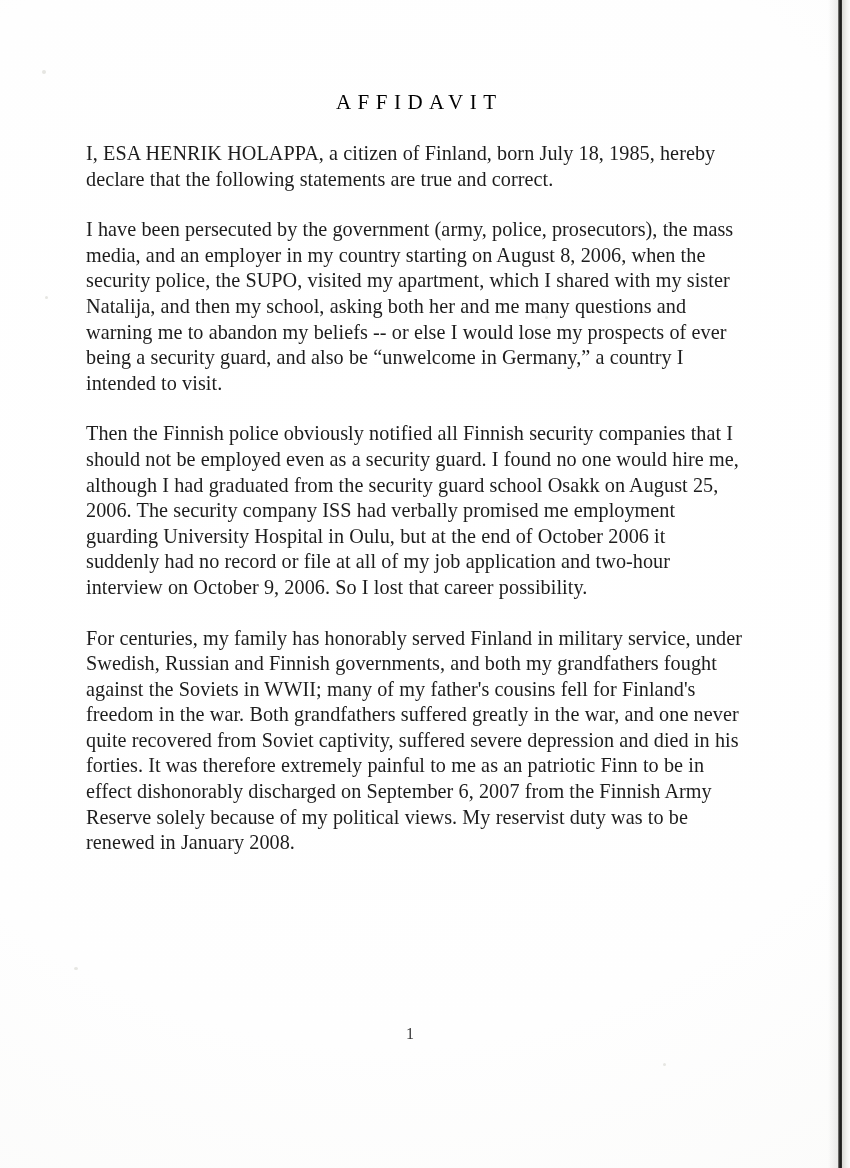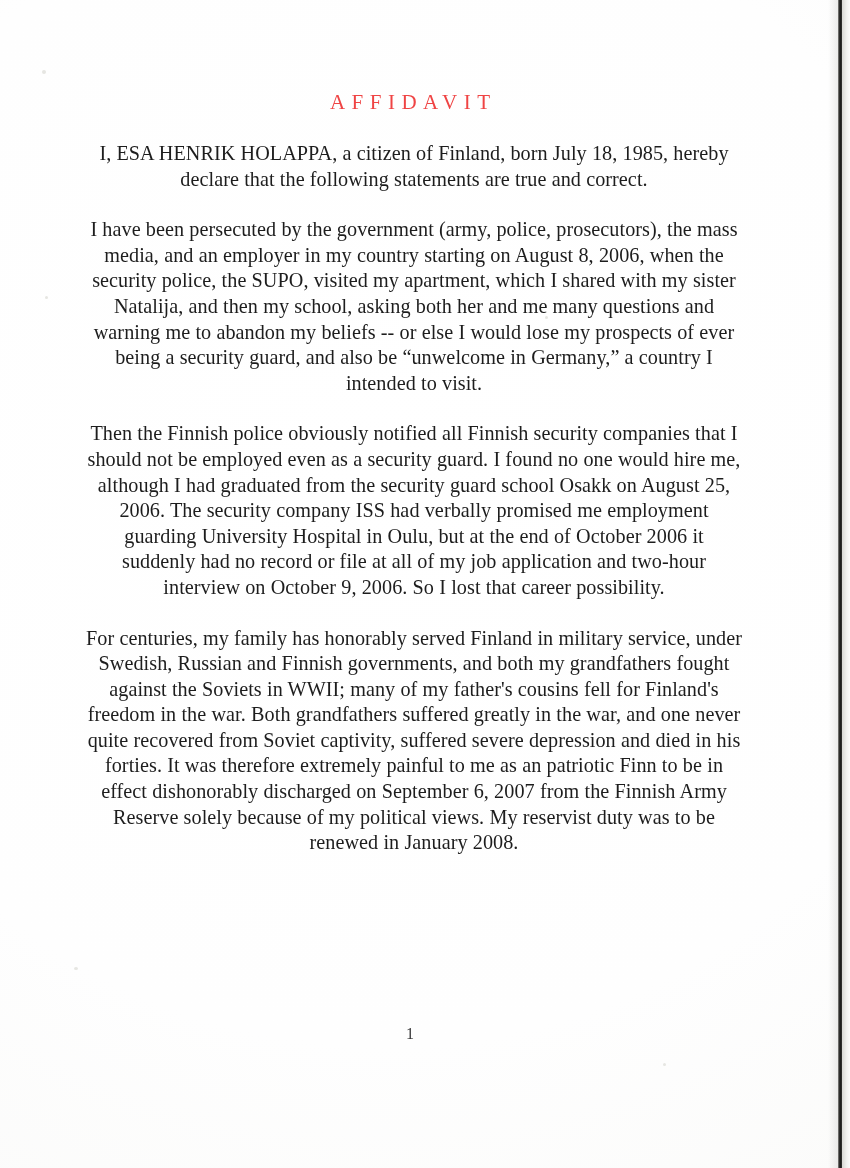--- a/index.html
+++ b/index.html
@@ -54,36 +54,37 @@
 
   .title {
     position: absolute;
     left: 0;
     top: 90px;
     width: 820px;
     text-align: center;
     font-size: 21px;
     letter-spacing: 6.5px;
     text-indent: 6.5px;
-    color: #ef4444;
+    color: #000000;
     font-family: "Liberation Serif", "DejaVu Serif", serif;
+    padding-left: 6px;
   }
 
   #body-text {
     position: absolute;
     left: 86px;
     top: 141px;
     width: 656px;
   }
   .para {
     font-size: 20.2px;
     line-height: 25.6px;
     color: #1d1d1d;
     margin: 0 0 25px 0;
-    text-align: center;
+    text-align: left;
     word-spacing: 0.1px;
     letter-spacing: 0.05px;
   }
   .para:last-child { margin-bottom: 0; }
 
   .page-number {
     position: absolute;
     left: 0;
     top: 1025px;
     width: 820px;

